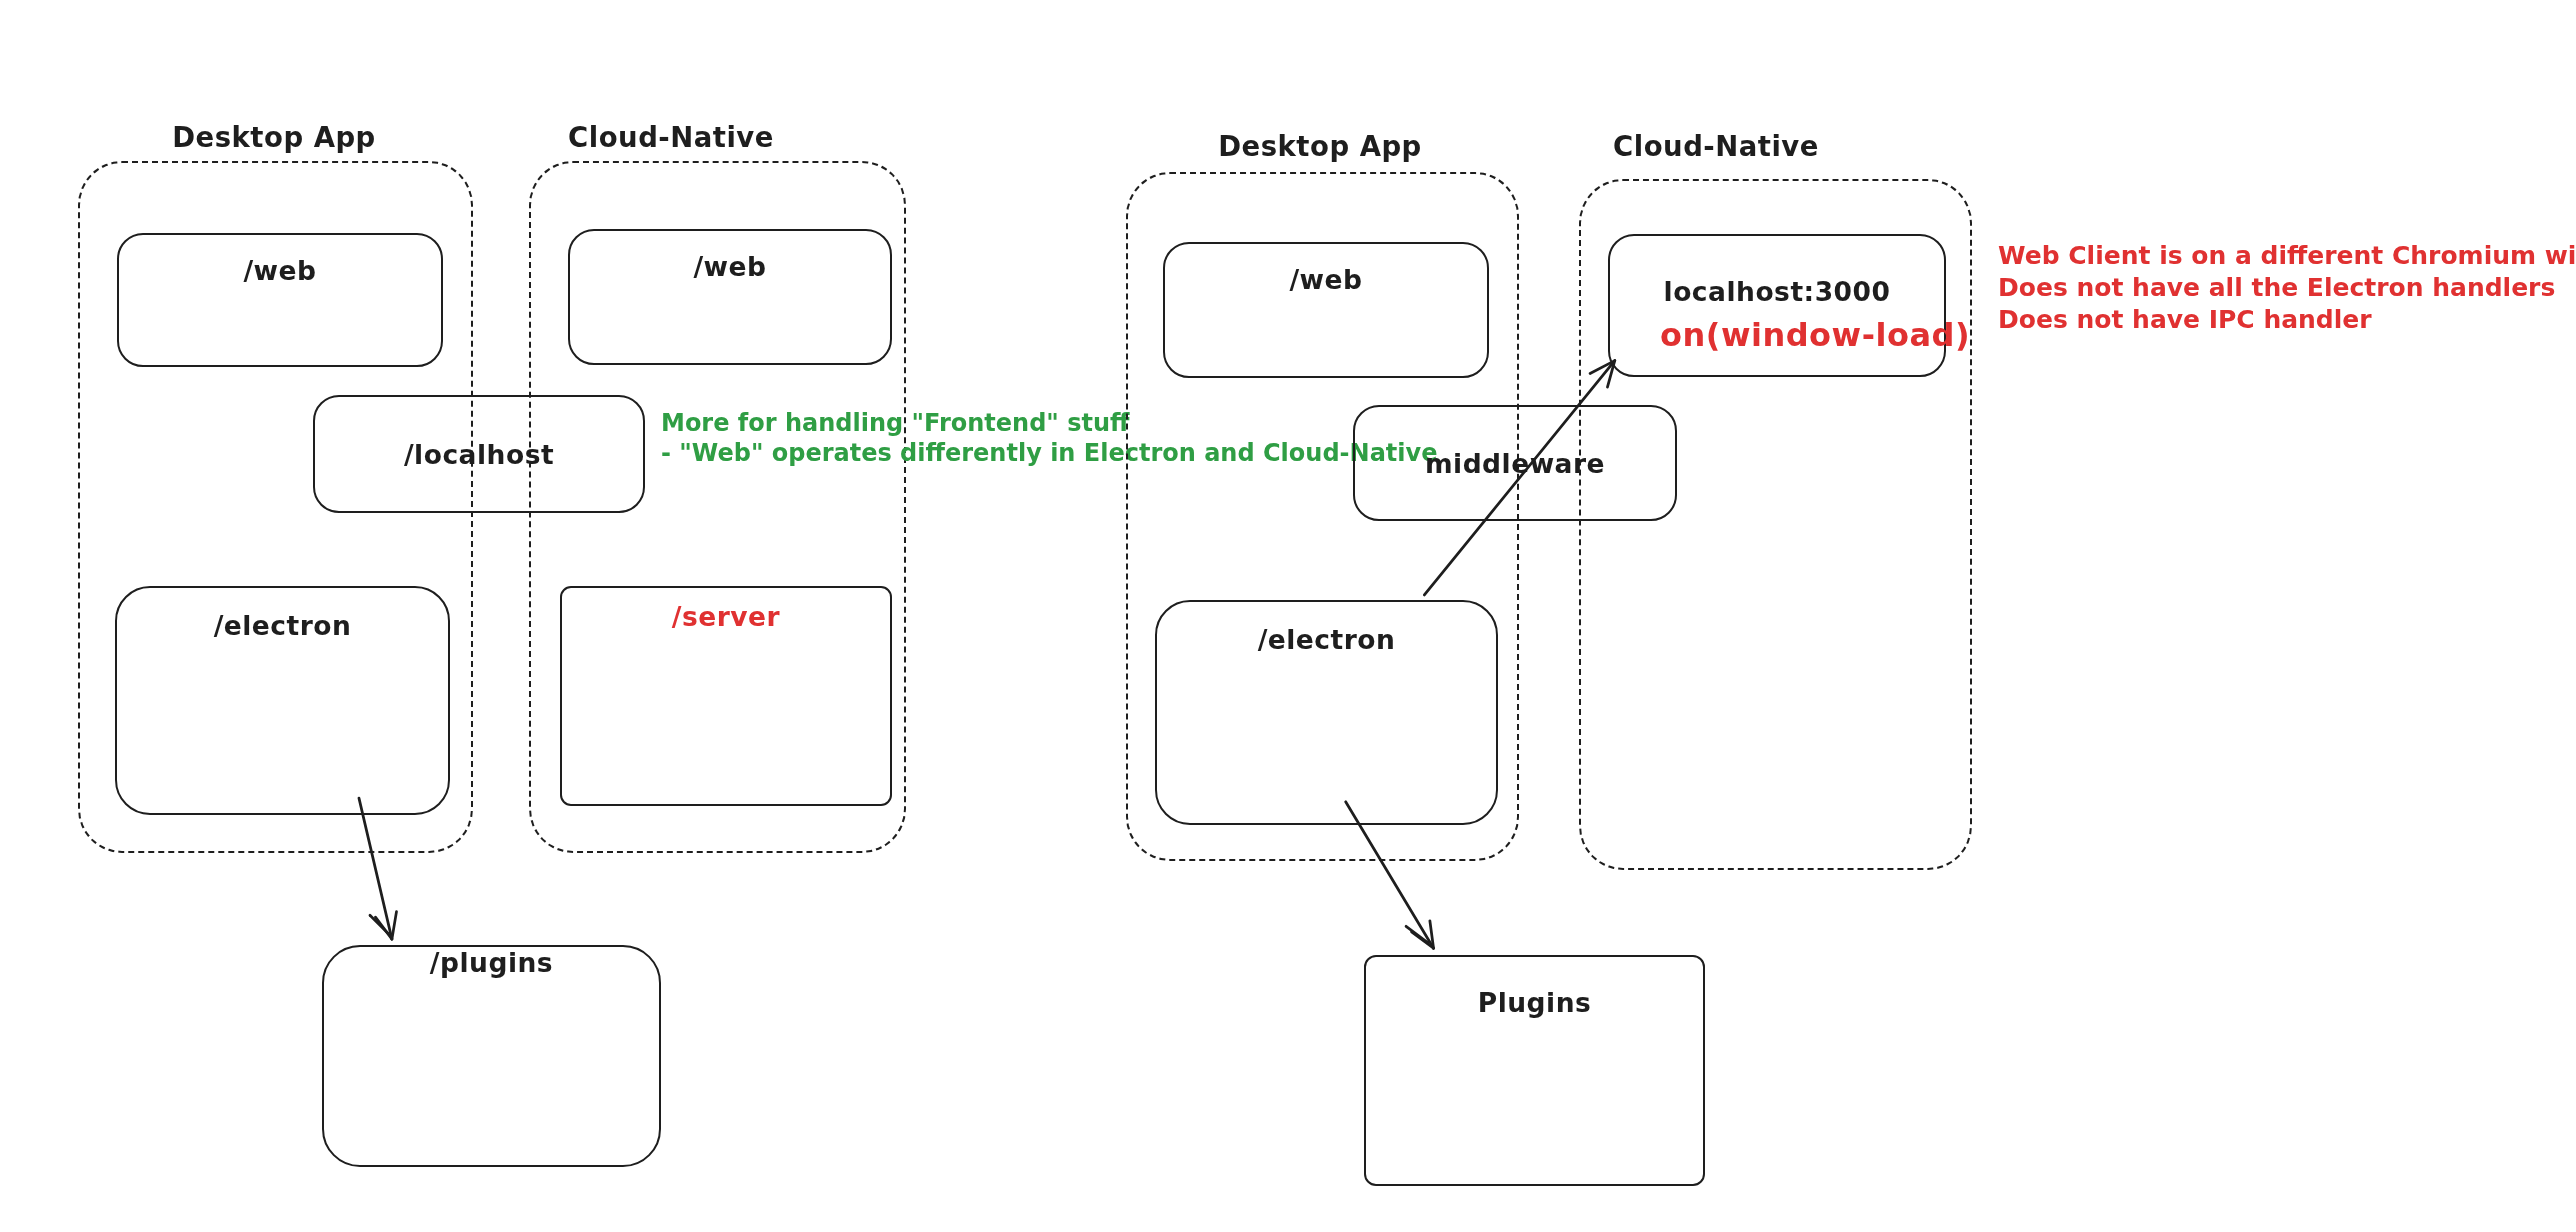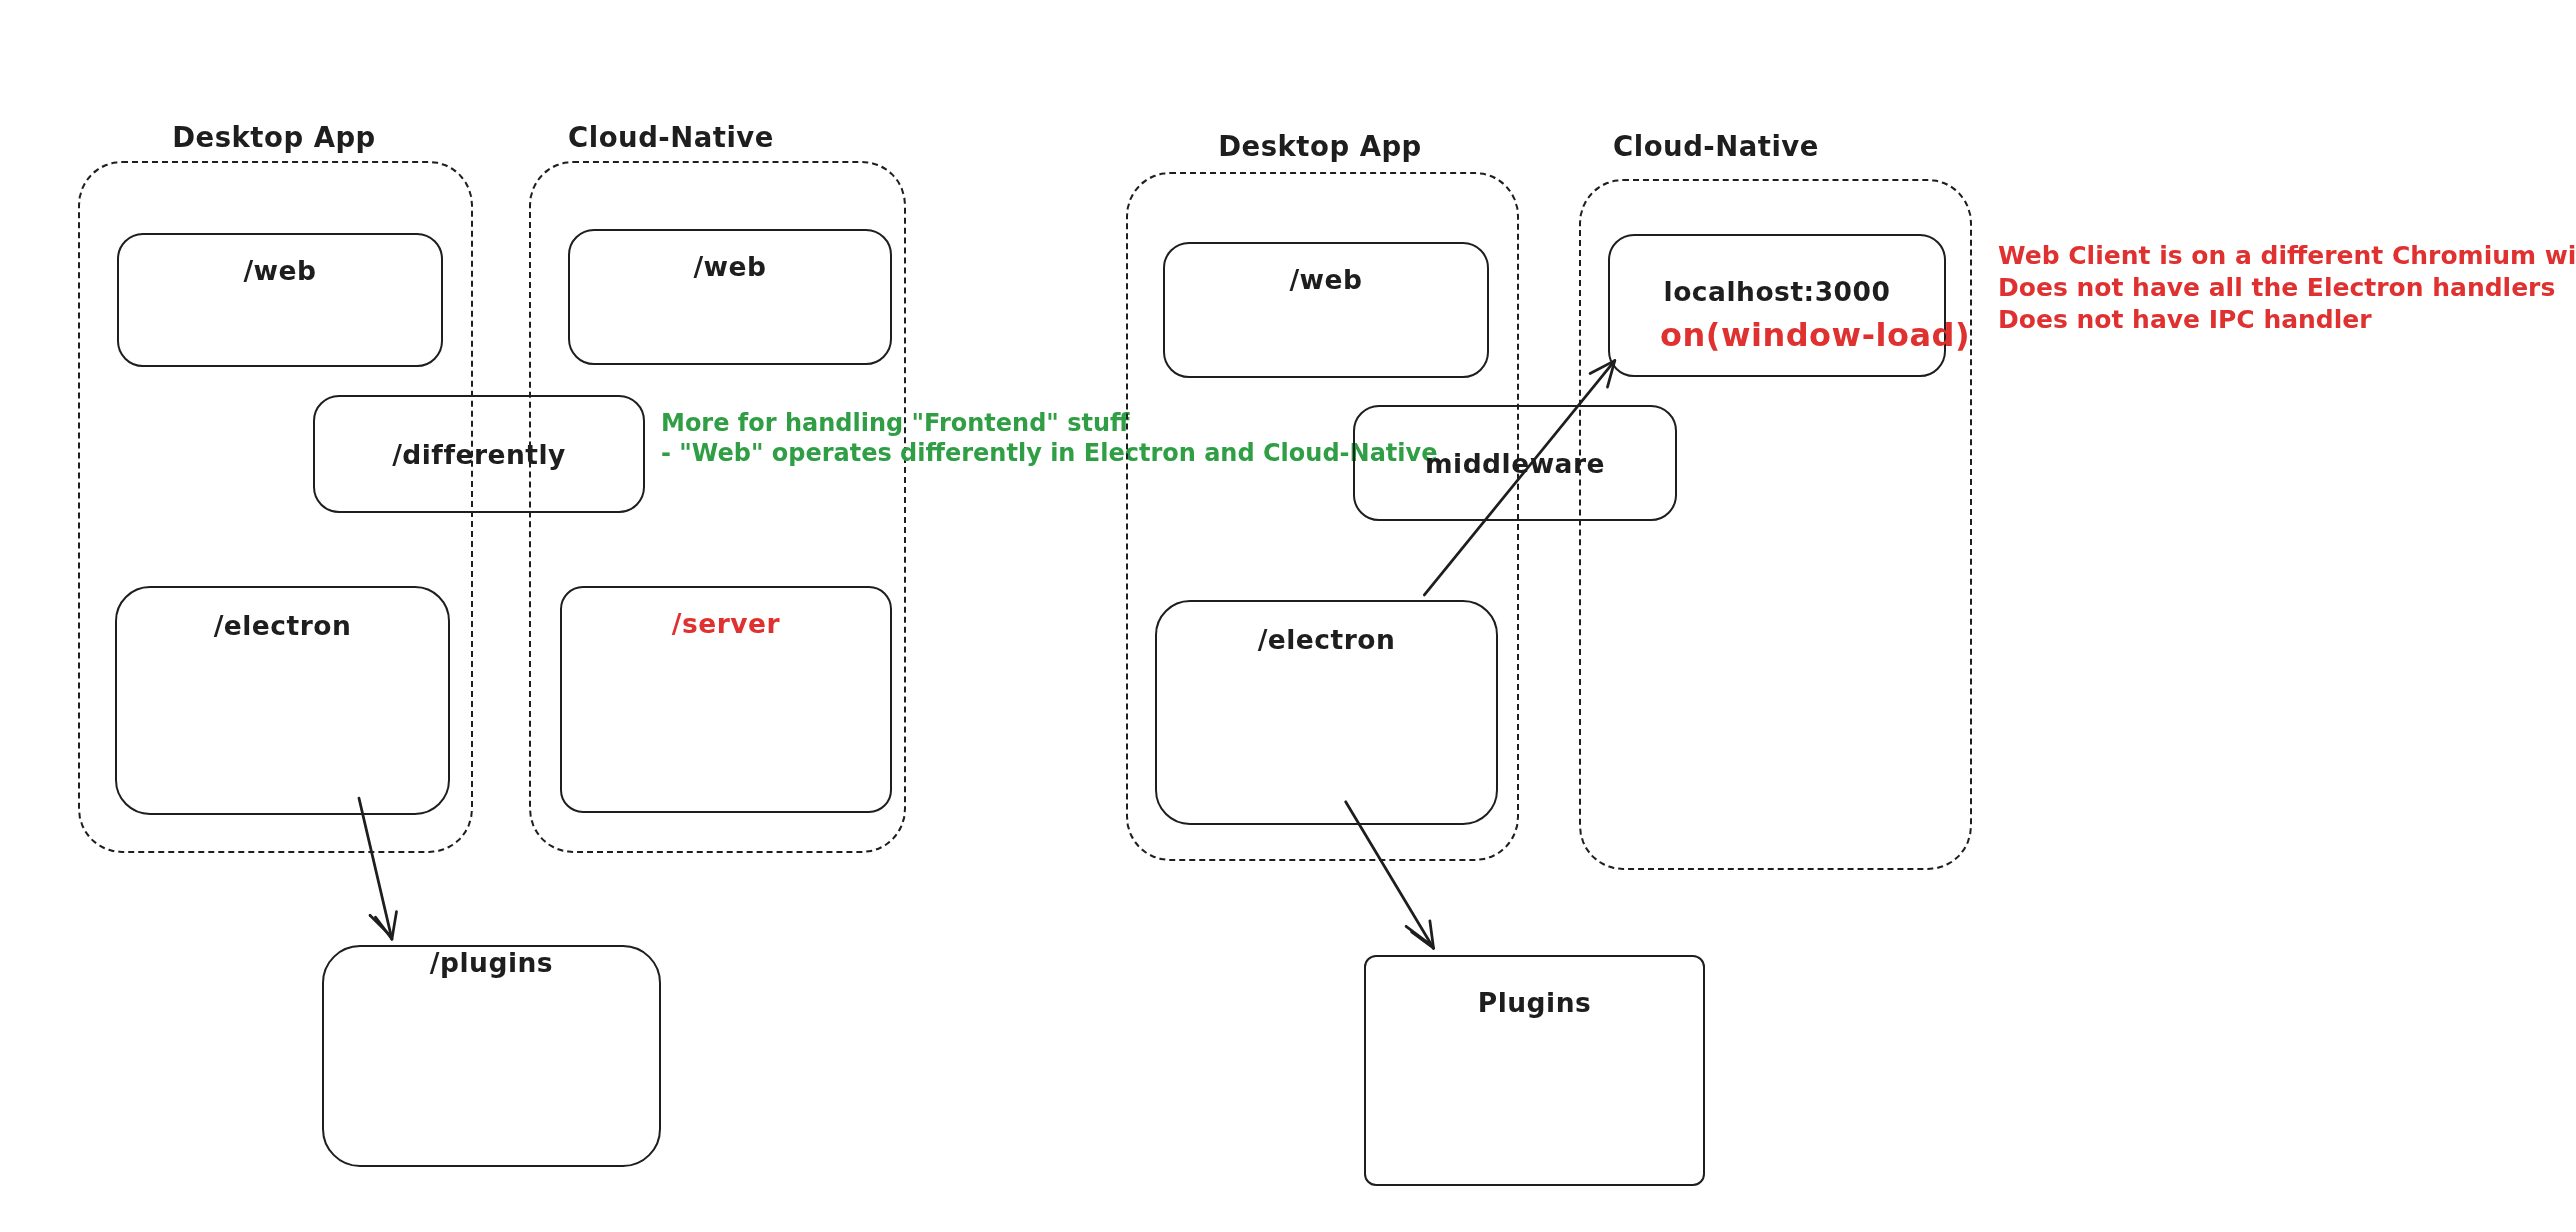--- a/index.html
+++ b/index.html
@@ -70,28 +70,28 @@
 
   <div class="box" style="left:117px; top:233px; width:322px; height:110px; border-radius:26px; padding-top:20px;">
     <span class="box-label">/web</span>
   </div>
 
   <div class="box" style="left:568px; top:229px; width:320px; height:112px; border-radius:26px; padding-top:20px;">
     <span class="box-label">/web</span>
   </div>
 
   <div class="box center-v" style="left:313px; top:395px; width:328px; height:114px; border-radius:26px;">
-    <span class="box-label">/differently</span>
+    <span class="box-label">/localhost</span>
   </div>
 
   <div class="box" style="left:115px; top:586px; width:331px; height:203px; border-radius:35px; padding-top:22px;">
     <span class="box-label">/electron</span>
   </div>
 
-  <div class="box" style="left:560px; top:586px; width:328px; height:203px; border-radius:23px; padding-top:20px;">
+  <div class="box" style="left:560px; top:586px; width:328px; height:203px; border-radius:11px; padding-top:13px;">
     <span class="box-label red-text">/server</span>
   </div>
 
   <div class="box" style="left:322px; top:945px; width:335px; height:218px; border-radius:38px; ">
     <span class="box-label">/plugins</span>
   </div>
 
   <div class="note note-green" style="left:661px; top:408px;">
     <div>More for handling "Frontend" stuff</div>
     <div>- "Web" operates differently in Electron and Cloud-Native</div>

